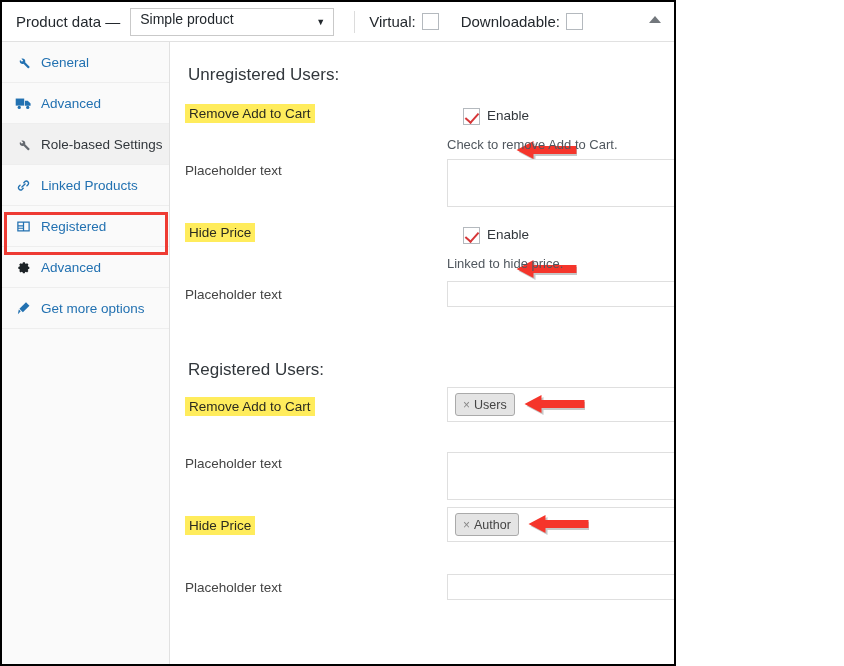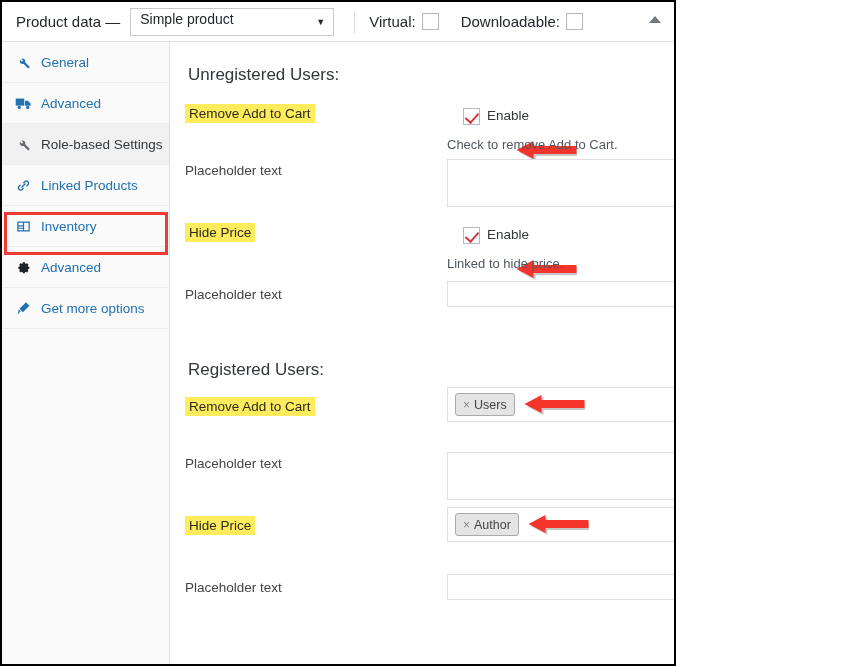--- a/index.html
+++ b/index.html
@@ -336,21 +336,21 @@
         <span class="s-label">Linked Products</span>
       </div>
 
       <div class="side-item">
         <span class="s-icon">
           <svg width="15" height="15" viewBox="0 0 24 24" fill="#2271b1">
               <path d="M2 4h20v16H2z"></path>
               <path d="M4 6h7v4H4zM4 12h7v2H4zM4 15.5h7v2.5H4zM13 6h7v12h-7z" fill="#fafafa"></path>
             </svg>
         </span>
-        <span class="s-label">Inventory</span>
+        <span class="s-label">Registered</span>
       </div>
 
       <div class="side-item">
         <span class="s-icon">
           <svg width="15" height="15" viewBox="0 0 24 24" fill="#1d2327">
               <path d="M12 8.2a3.8 3.8 0 100 7.6 3.8 3.8 0 000-7.6zm9.4 5.2l-2-.6a7.6 7.6 0 00-.5-1.3l1-1.8-2.1-2.1-1.8 1a7.6 7.6 0 00-1.3-.5l-.6-2h-3l-.6 2a7.6 7.6 0 00-1.3.5l-1.8-1L5.2 9.7l1 1.8a7.6 7.6 0 00-.5 1.3l-2 .6v3l2 .6c.1.5.3.9.5 1.3l-1 1.8 2.1 2.1 1.8-1c.4.2.8.4 1.3.5l.6 2h3l.6-2c.5-.1.9-.3 1.3-.5l1.8 1 2.1-2.1-1-1.8c.2-.4.4-.8.5-1.3l2-.6v-3z" transform="translate(0,-2.4)"></path>
             </svg>
         </span>
         <span class="s-label">Advanced</span>
       </div>

